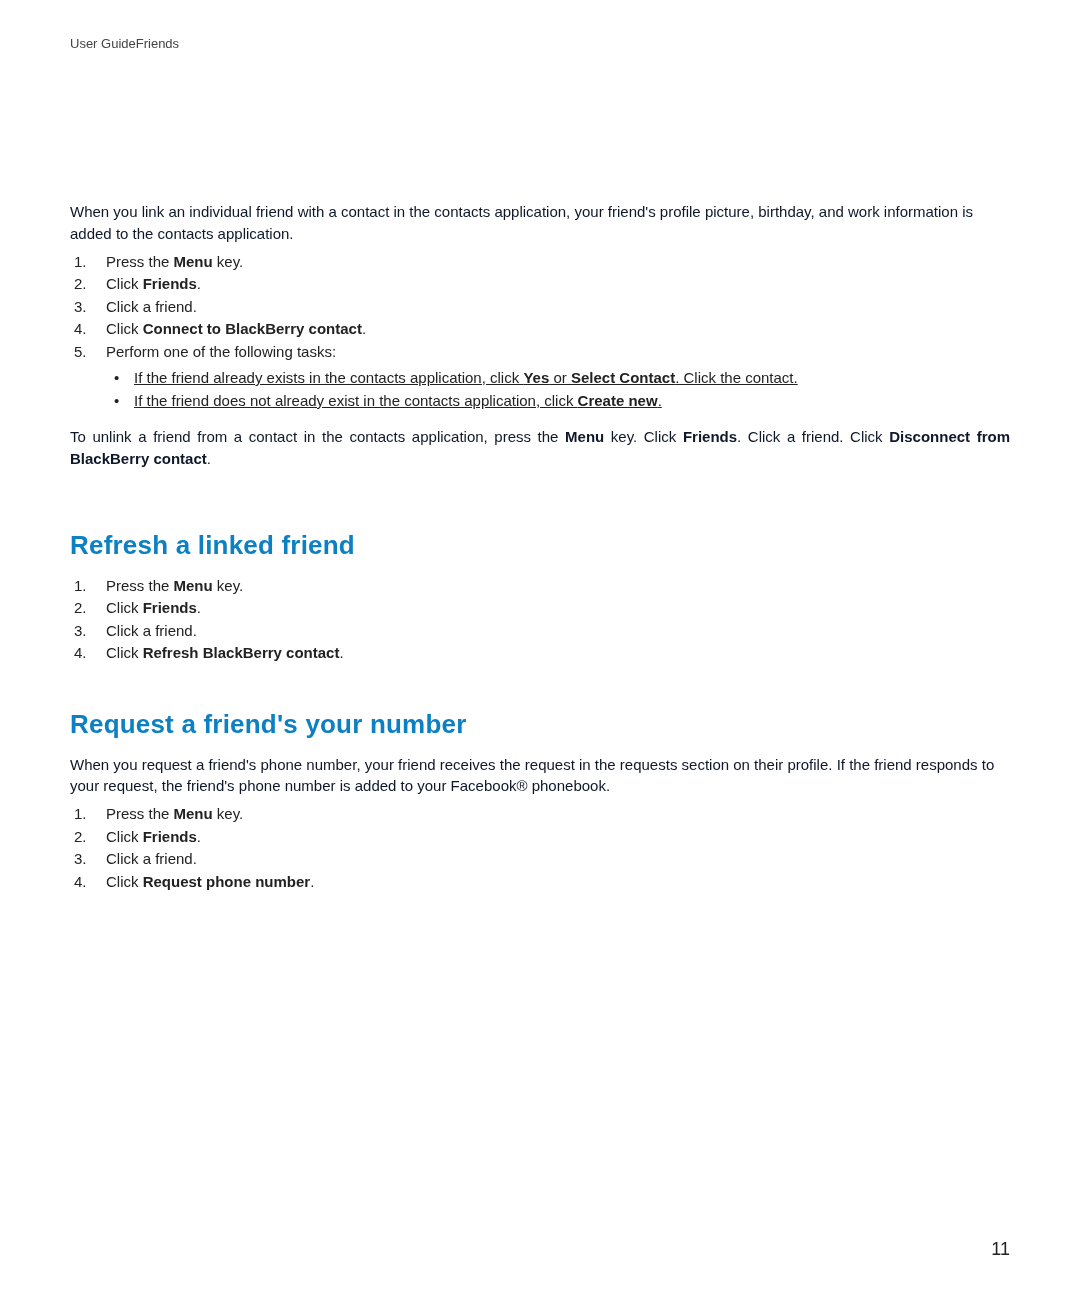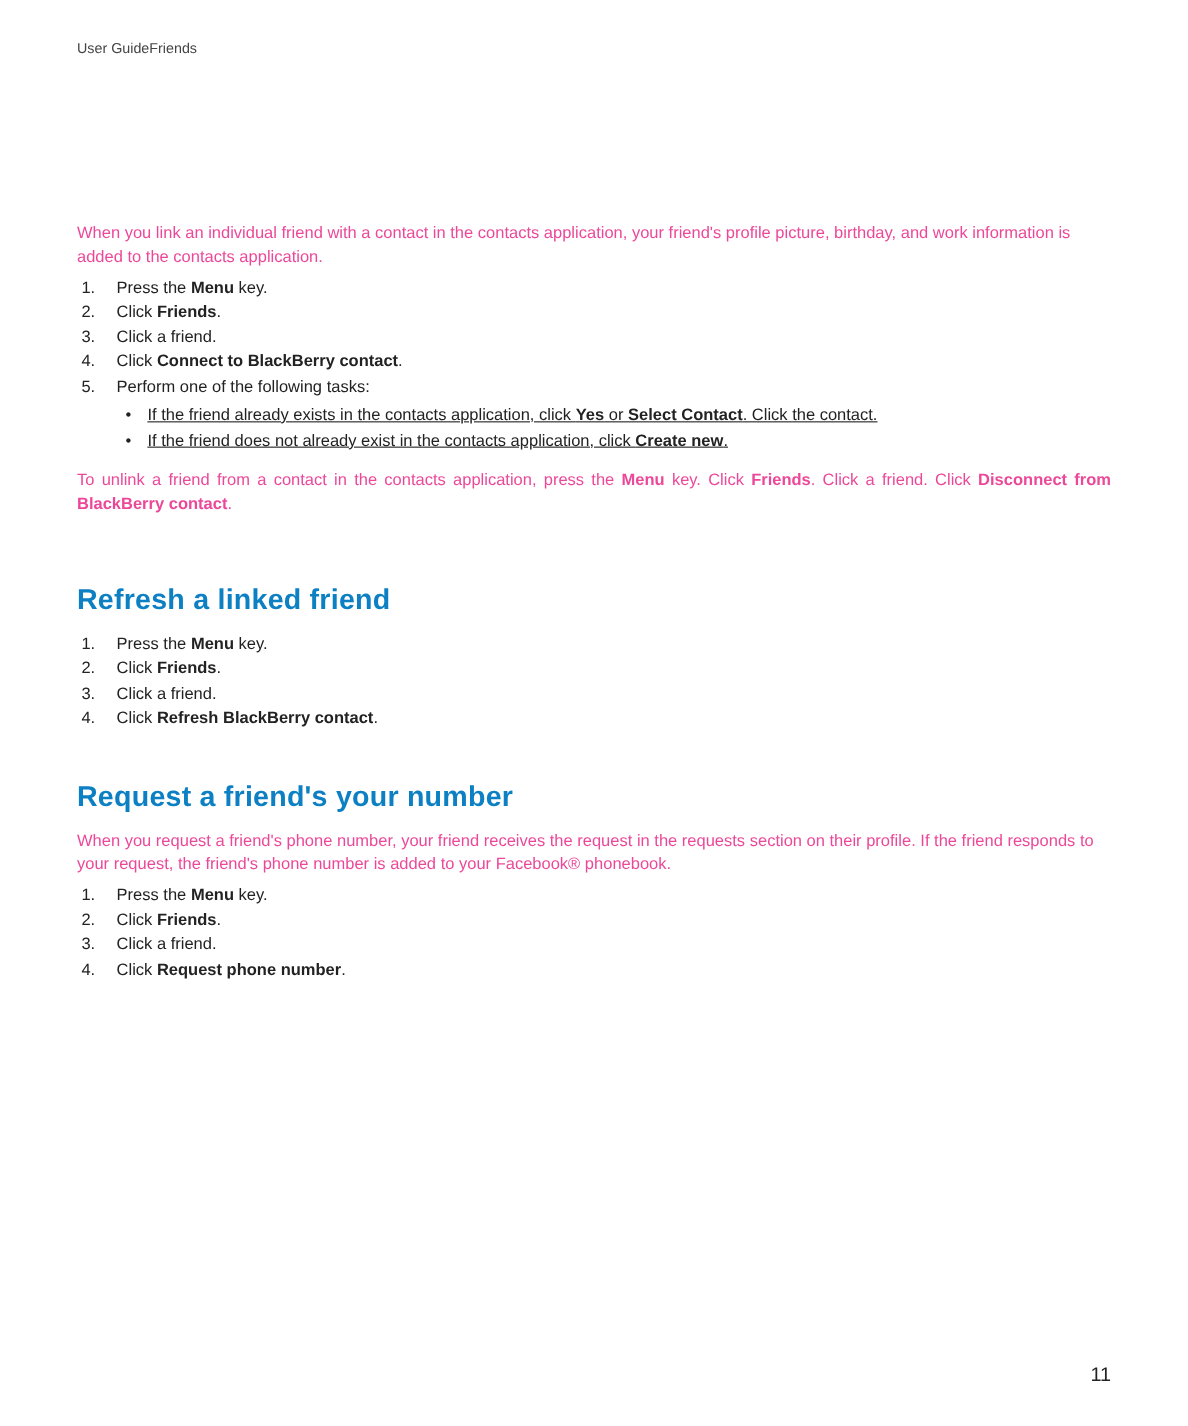--- a/index.html
+++ b/index.html
@@ -20,21 +20,21 @@
   }
   h1 {
     font-size: 26px;
     font-weight: 700;
     color: #0d80c4;
     margin-bottom: 14px;
     letter-spacing: 0.2px;
   }
   p.body {
     font-size: 15px;
-    color: #ec4899;
+    color: #0f172a;
     line-height: 1.45;
     margin-bottom: 6px;
   }
   ol {
     list-style: none;
     counter-reset: step;
     margin-left: 0;
     margin-bottom: 10px;
   }
   ol > li {

